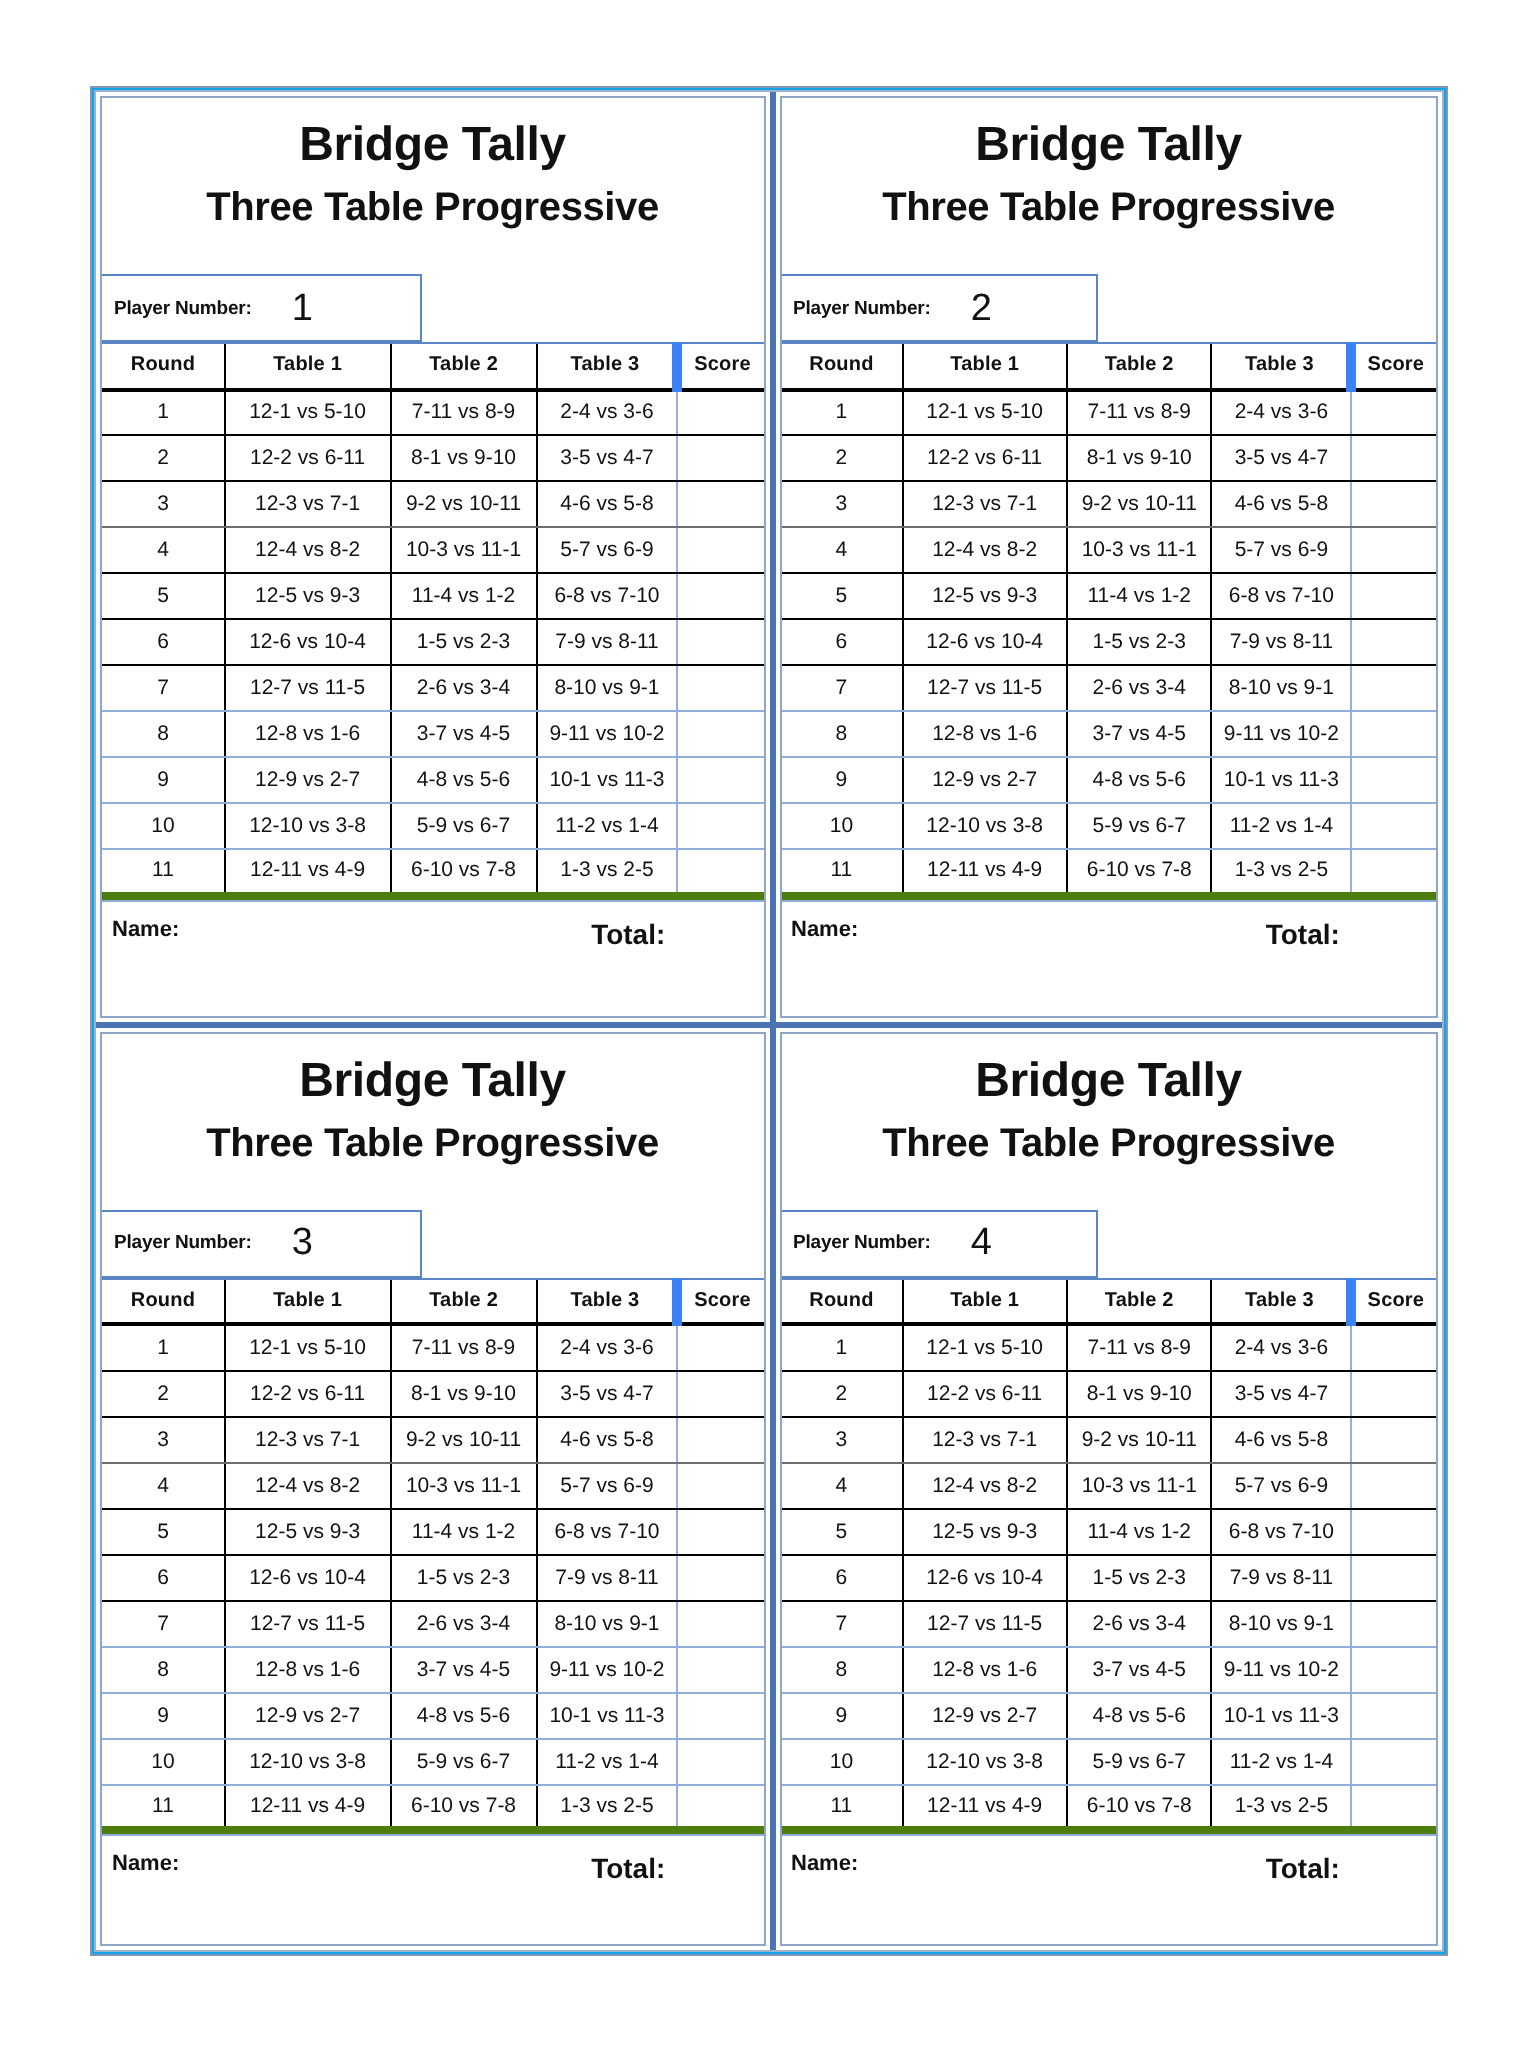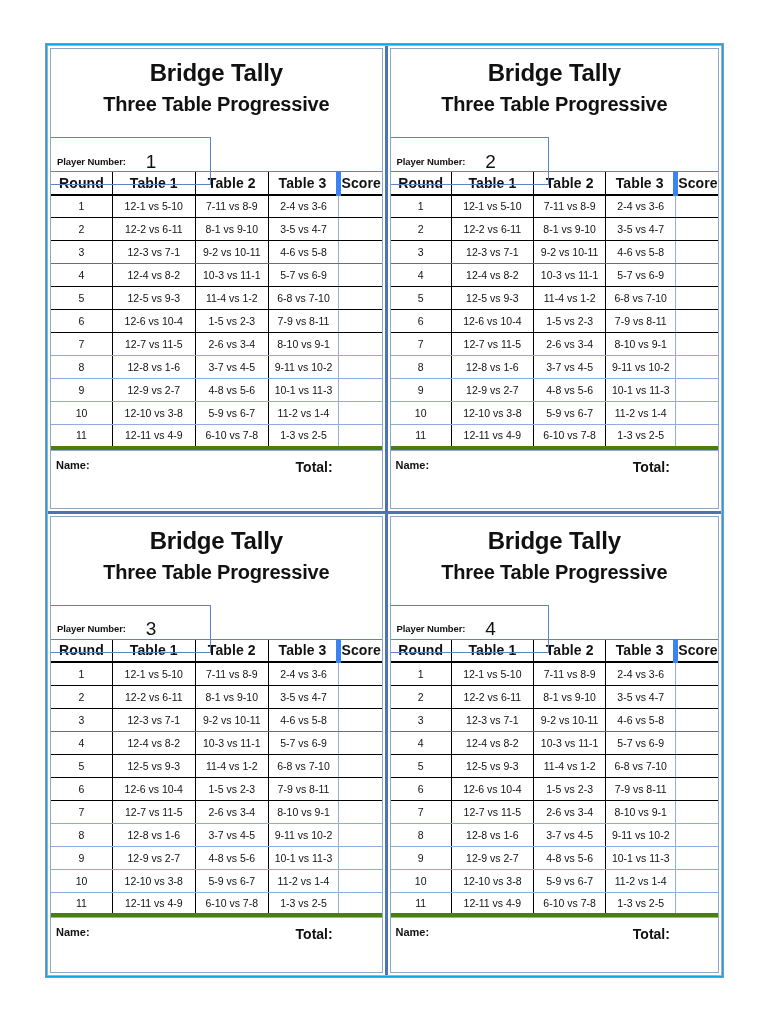--- a/index.html
+++ b/index.html
@@ -88,21 +88,21 @@
   .playerbar {
     flex: none;
     height: 34px;
     position: relative;
   }
   .playerbox {
     position: absolute;
     left: 0;
     top: 0;
     width: 48.5%;
-    height: 48px;
+    height: 34px;
     box-sizing: border-box;
     border: 1px solid #5b84c4;
     border-left: none;
     display: flex;
     align-items: center;
   }
   .player-label {
     font-size: 9.5px;
     font-weight: bold;
     color: #111;
@@ -131,21 +131,21 @@
   .tbl col.c-score { width: 13.0%; }
 
   .tbl th, .tbl td {
     padding: 0;
     text-align: center;
     color: #111;
     height: 23px;
     box-sizing: border-box;
   }
   .tbl thead th {
-    font-size: 14px;
+    font-size: 10px;
     font-weight: bold;
     letter-spacing: 0.1px;
     border-top: 1px solid #5b84c4;
     border-bottom: 2px solid #000;
     border-left: 1px solid #000;
   }
   .tbl thead th.first { border-left: none; }
   .tbl thead th.score { border-left: 5px solid #3b82f6; }
 
   .tbl tbody td {

